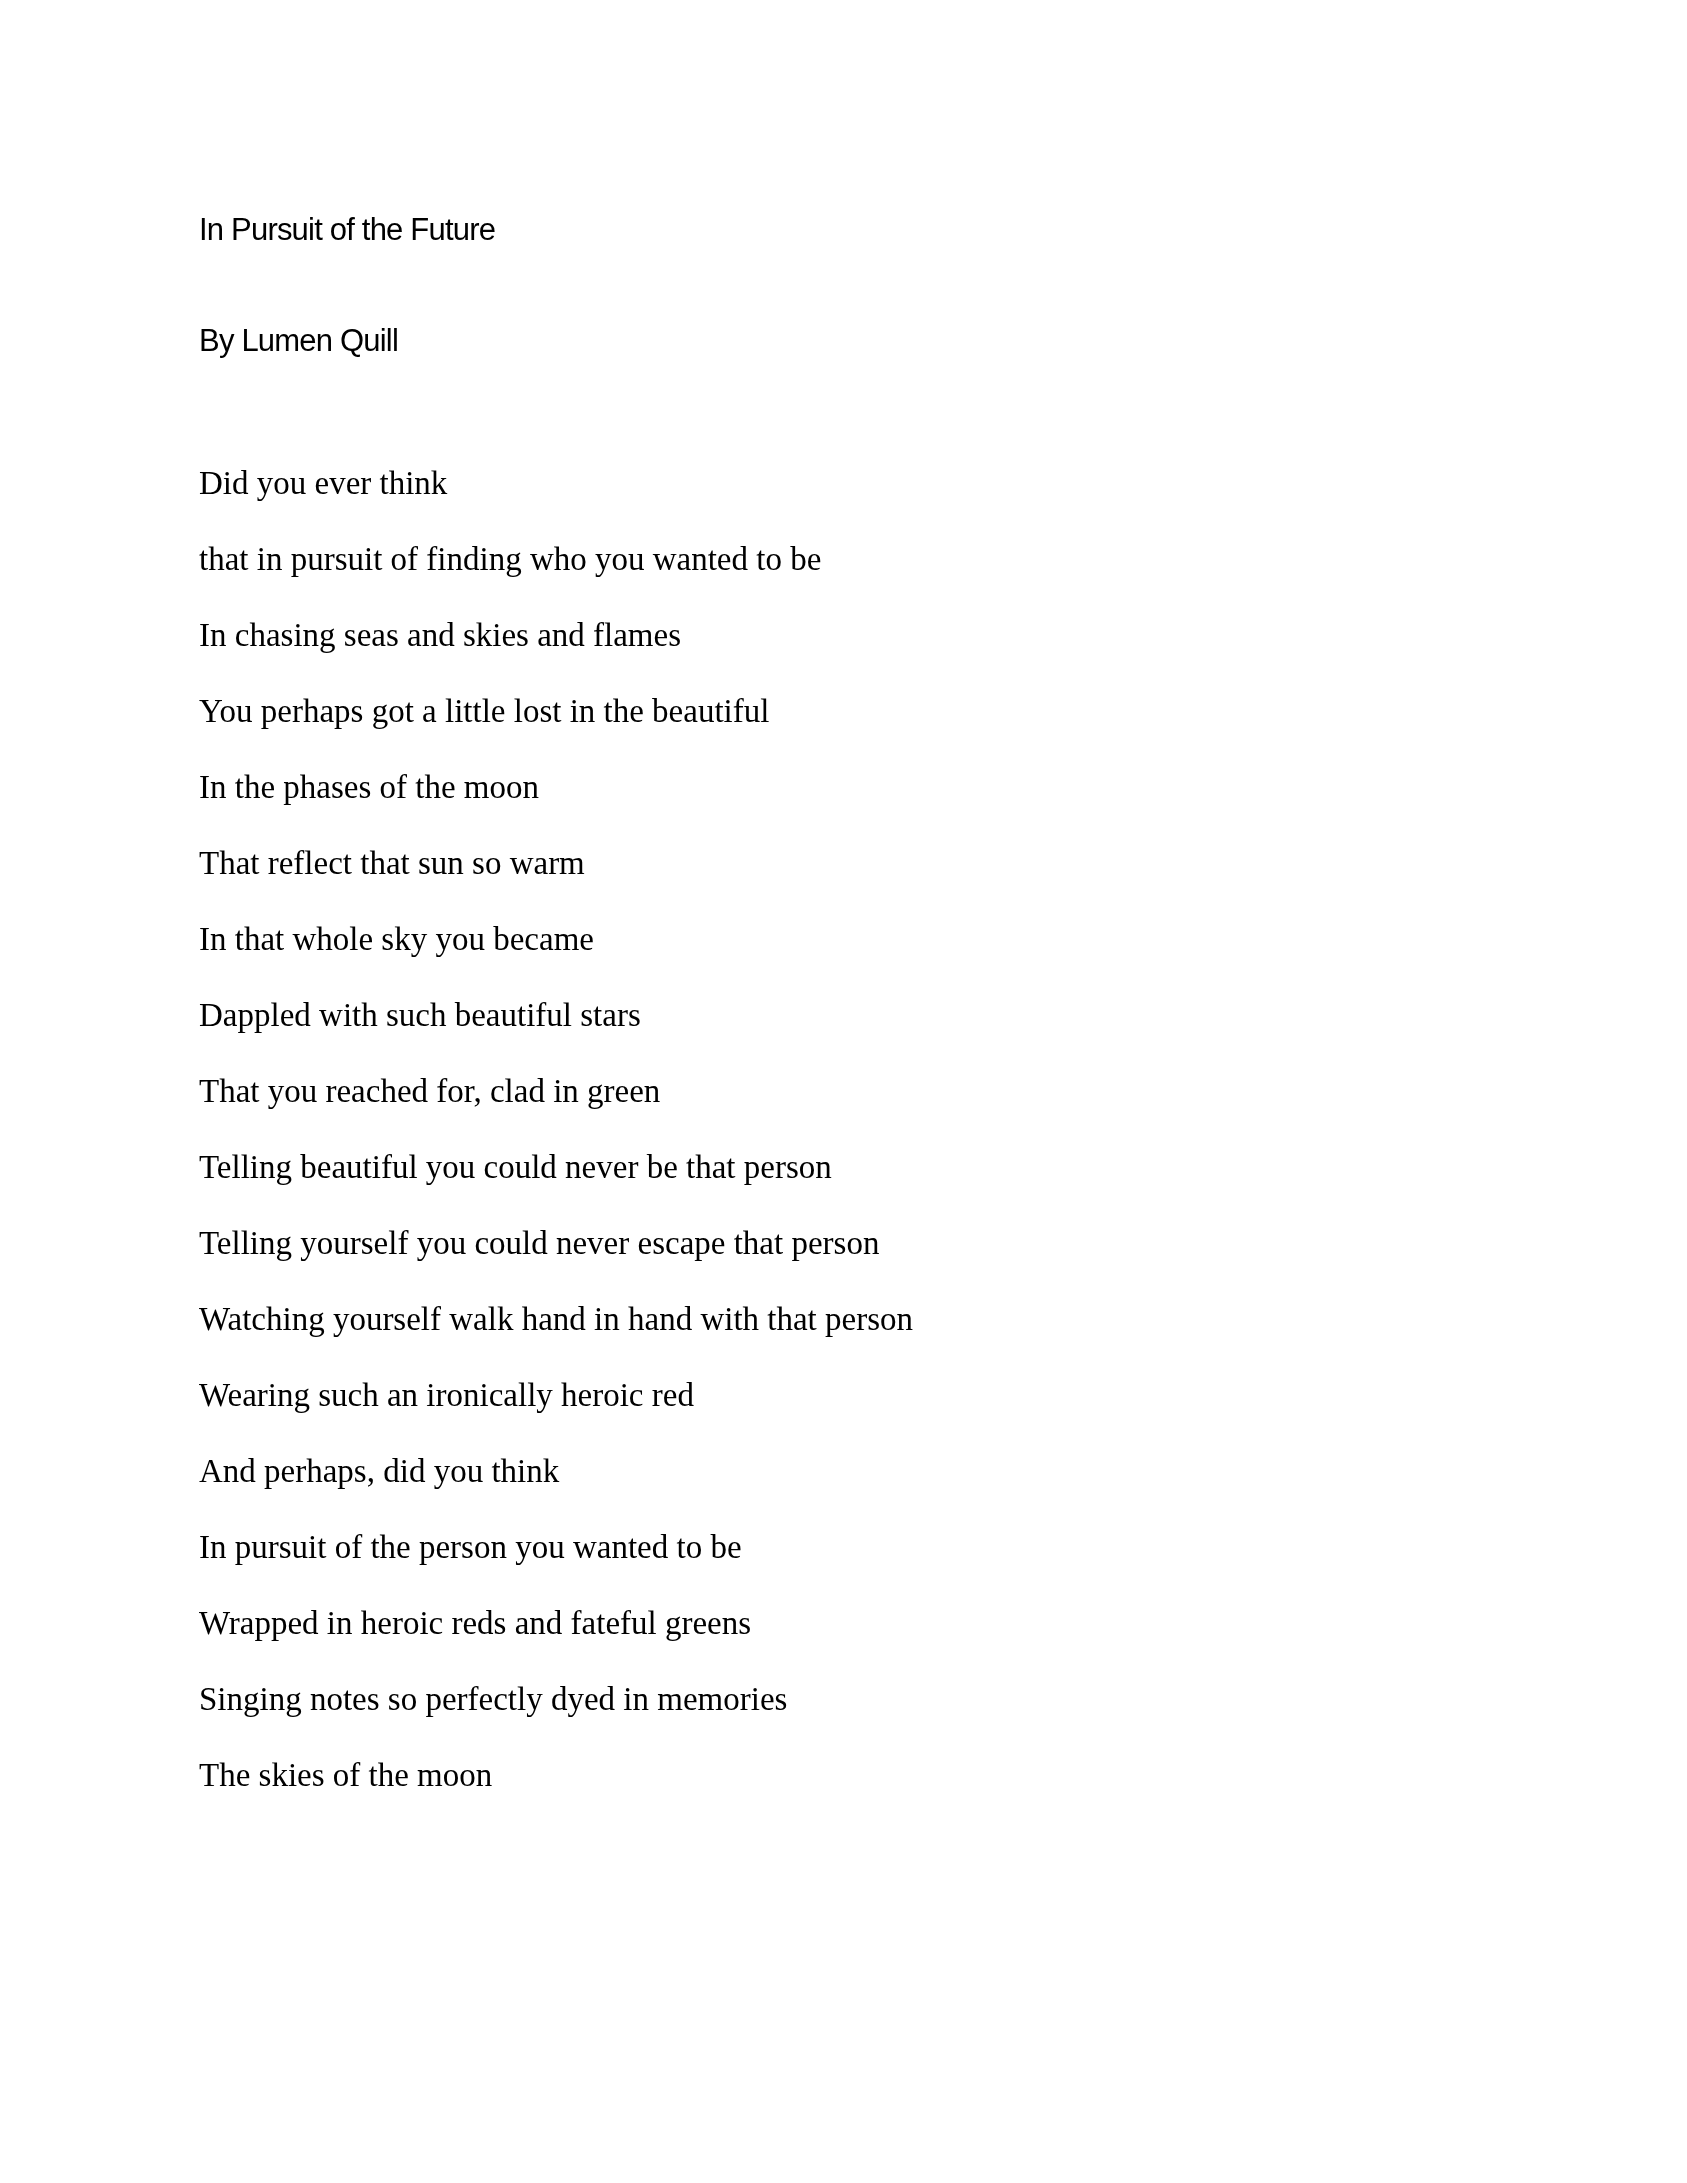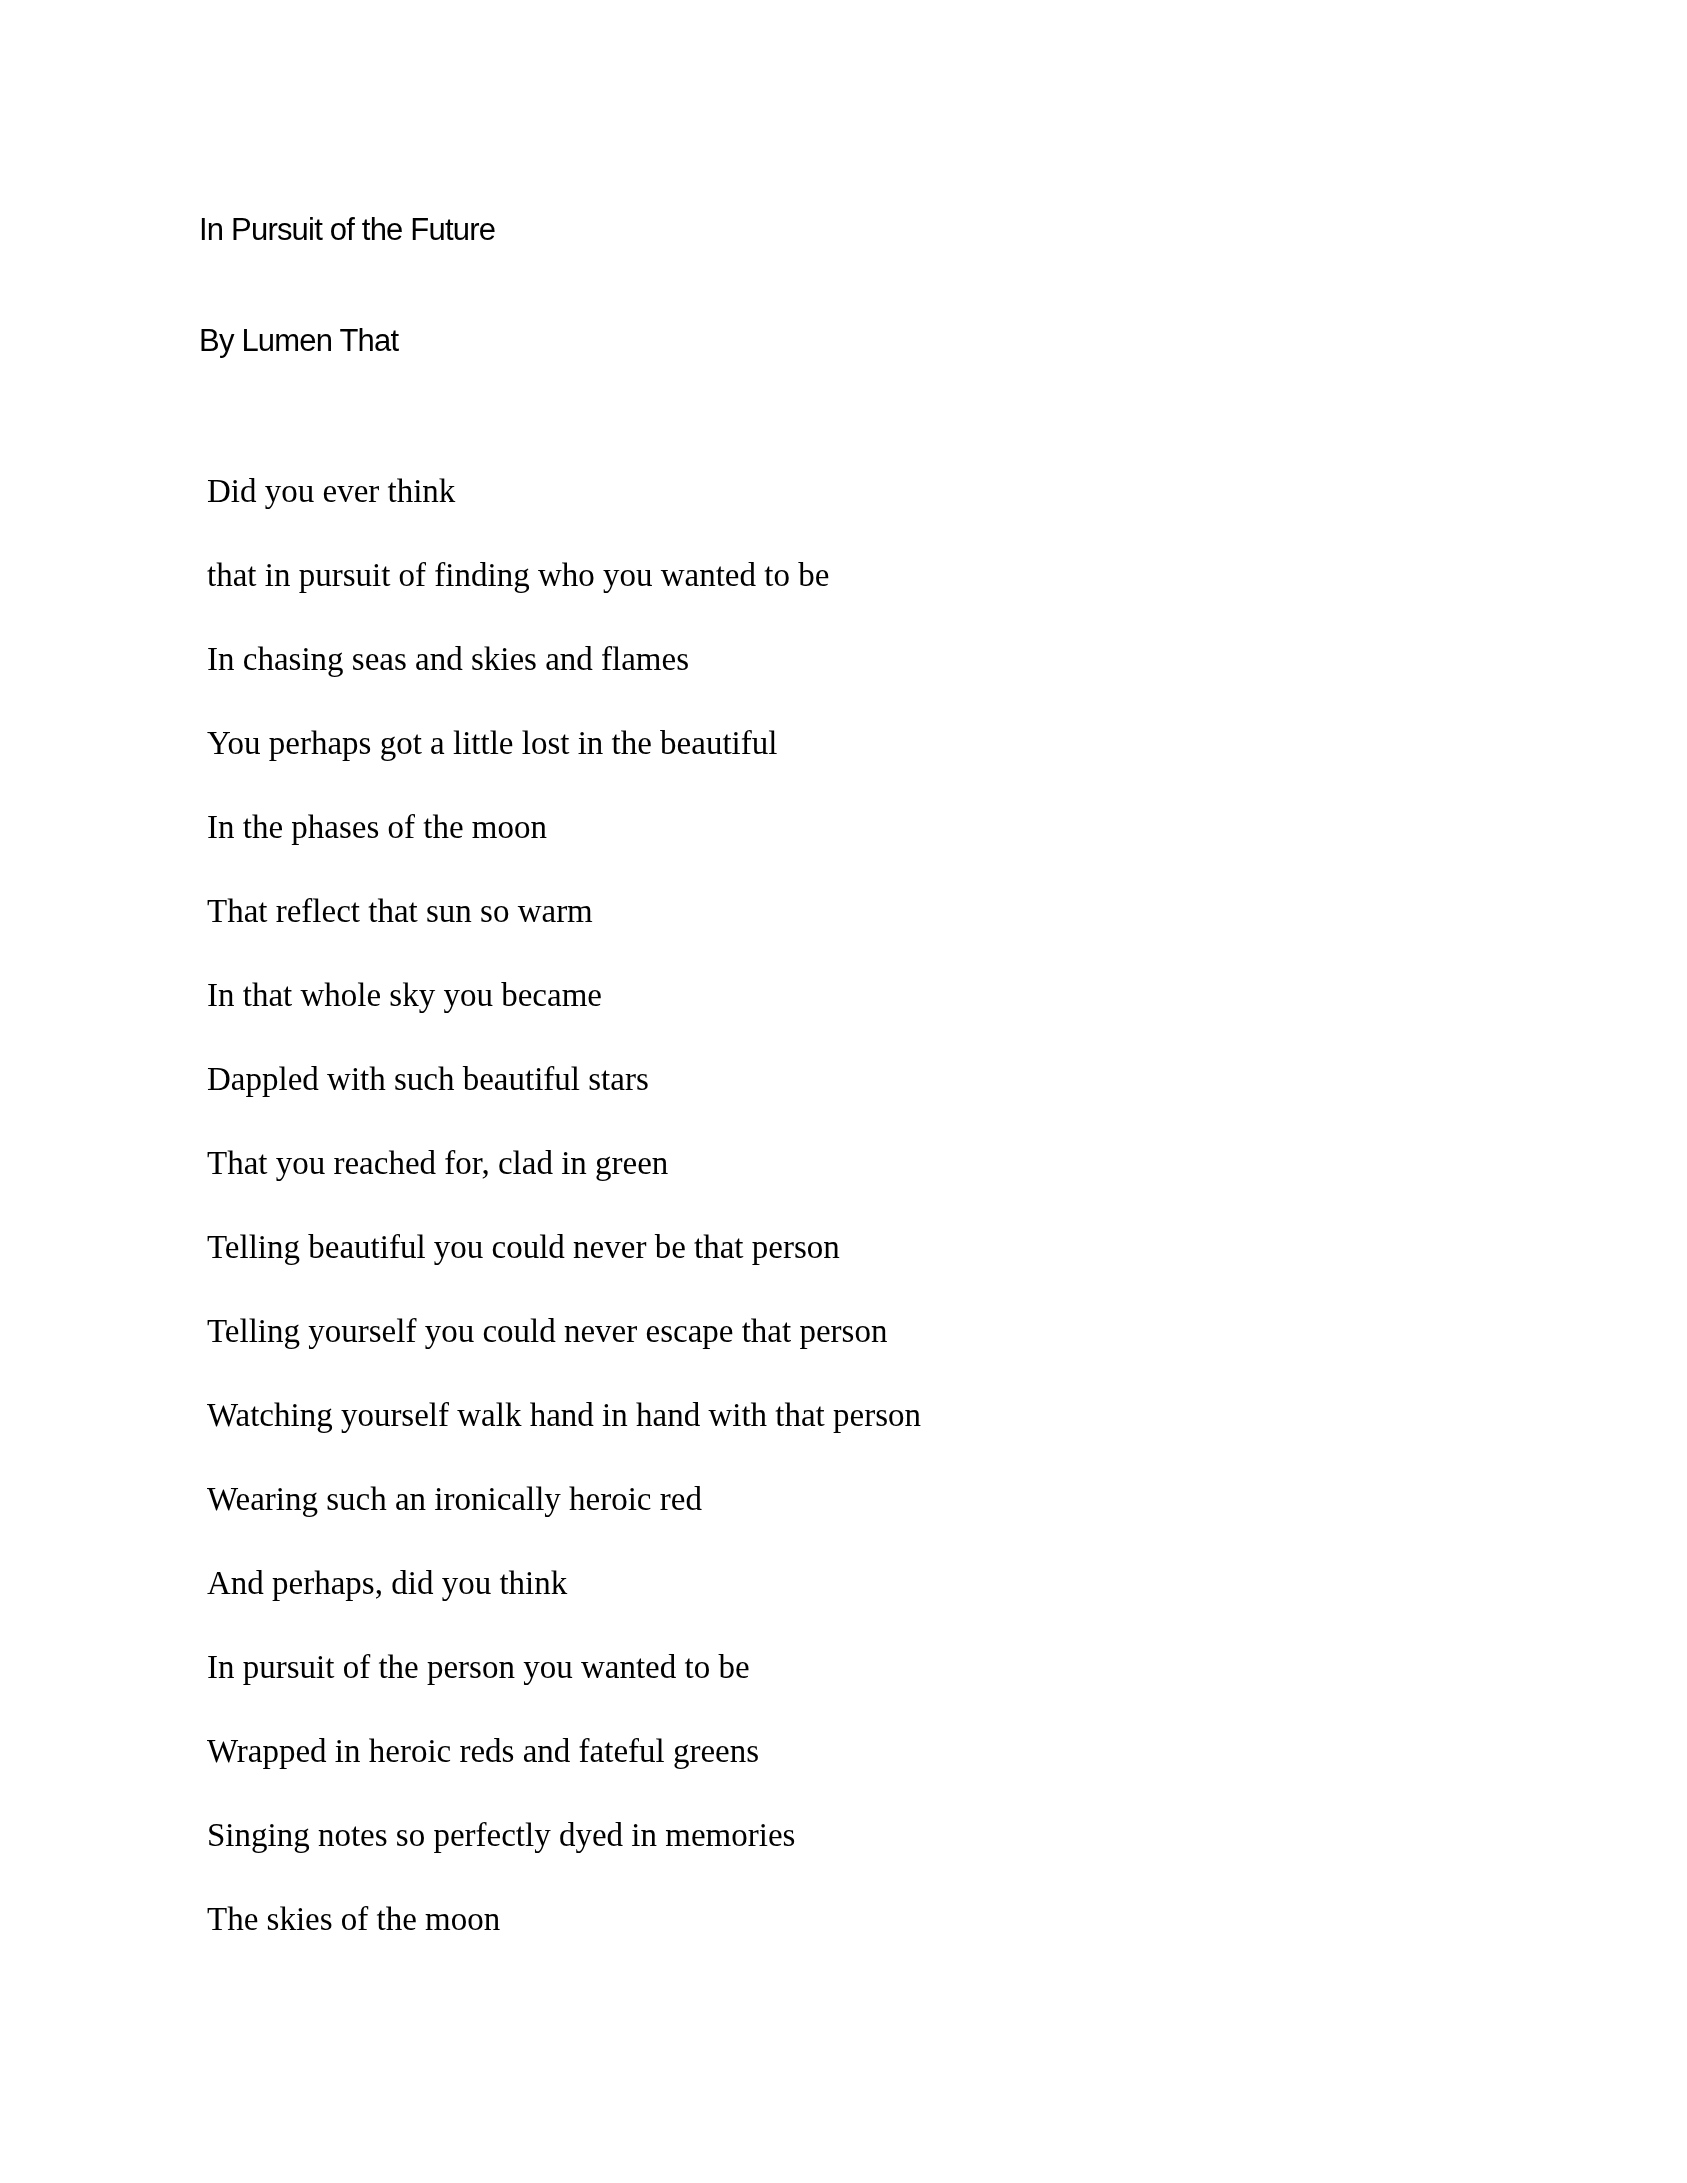--- a/index.html
+++ b/index.html
@@ -40,33 +40,33 @@
   .poem {
     position: absolute;
     left: 199px;
     top: 445px;
     font-family: "Liberation Serif", serif;
     font-size: 33px;
     line-height: 76px;
     font-weight: 400;
   }
   .poem-line {
-    margin: 8px;
+    margin: 0;
     padding: 0;
     white-space: nowrap;
   }
 </style>
 </head>
 <body>
 
 <div class="page">
 
   <div class="doc-title">In Pursuit of the Future</div>
 
-  <div class="doc-byline">By Lumen That</div>
+  <div class="doc-byline">By Lumen Quill</div>
 
   <div class="poem">
     <p class="poem-line">Did you ever think</p>
     <p class="poem-line">that in pursuit of finding who you wanted to be</p>
     <p class="poem-line">In chasing seas and skies and flames</p>
     <p class="poem-line">You perhaps got a little lost in the beautiful</p>
     <p class="poem-line">In the phases of the moon</p>
     <p class="poem-line">That reflect that sun so warm</p>
     <p class="poem-line">In that whole sky you became</p>
     <p class="poem-line">Dappled with such beautiful stars</p>

